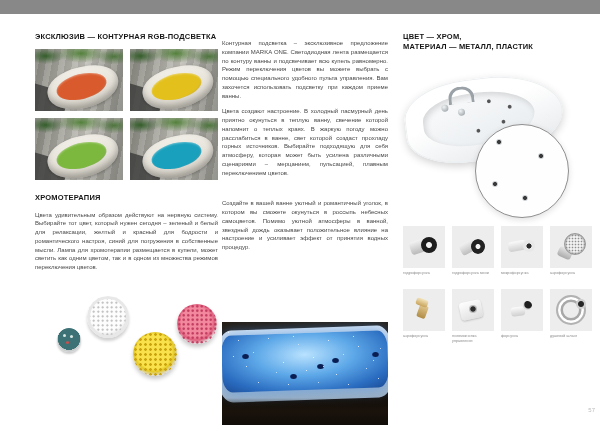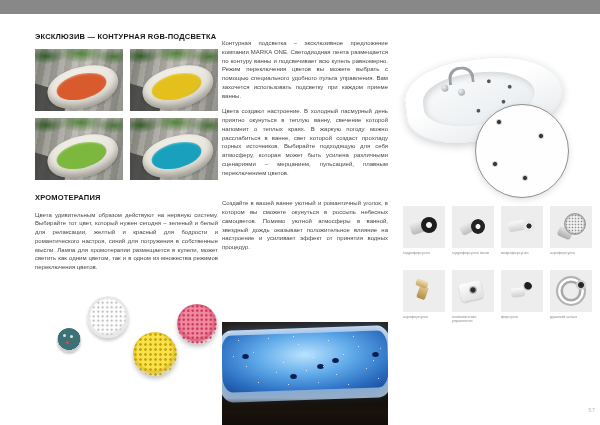--- a/index.html
+++ b/index.html
@@ -273,20 +273,22 @@
       <div class="jet" style="left:68px; top:52px;"></div>
       <div class="jet" style="left:95px; top:42px;"></div>
       <div class="jet" style="left:110px; top:36px;"></div>
       <div class="jet" style="left:150px; top:30px;"></div>
       <div class="stars"></div>
       <div class="apron"></div>
     </div>
   </div>
 
   <div class="col-right">
+    <div class="h1">ЦВЕТ — ХРОМ,</div>
+    <div class="h1">МАТЕРИАЛ — МЕТАЛЛ, ПЛАСТИК</div>
 
     <div class="white-tub">
       <div class="shell">
         <div class="basin"></div>
         <div class="faucet"></div>
         <div class="handle" style="left:38px; top:22px;"></div>
         <div class="handle" style="left:54px; top:28px;"></div>
         <div class="jet-dot" style="left:84px; top:22px;"></div>
         <div class="jet-dot" style="left:104px; top:30px;"></div>
         <div class="jet-dot" style="left:96px; top:44px;"></div>

